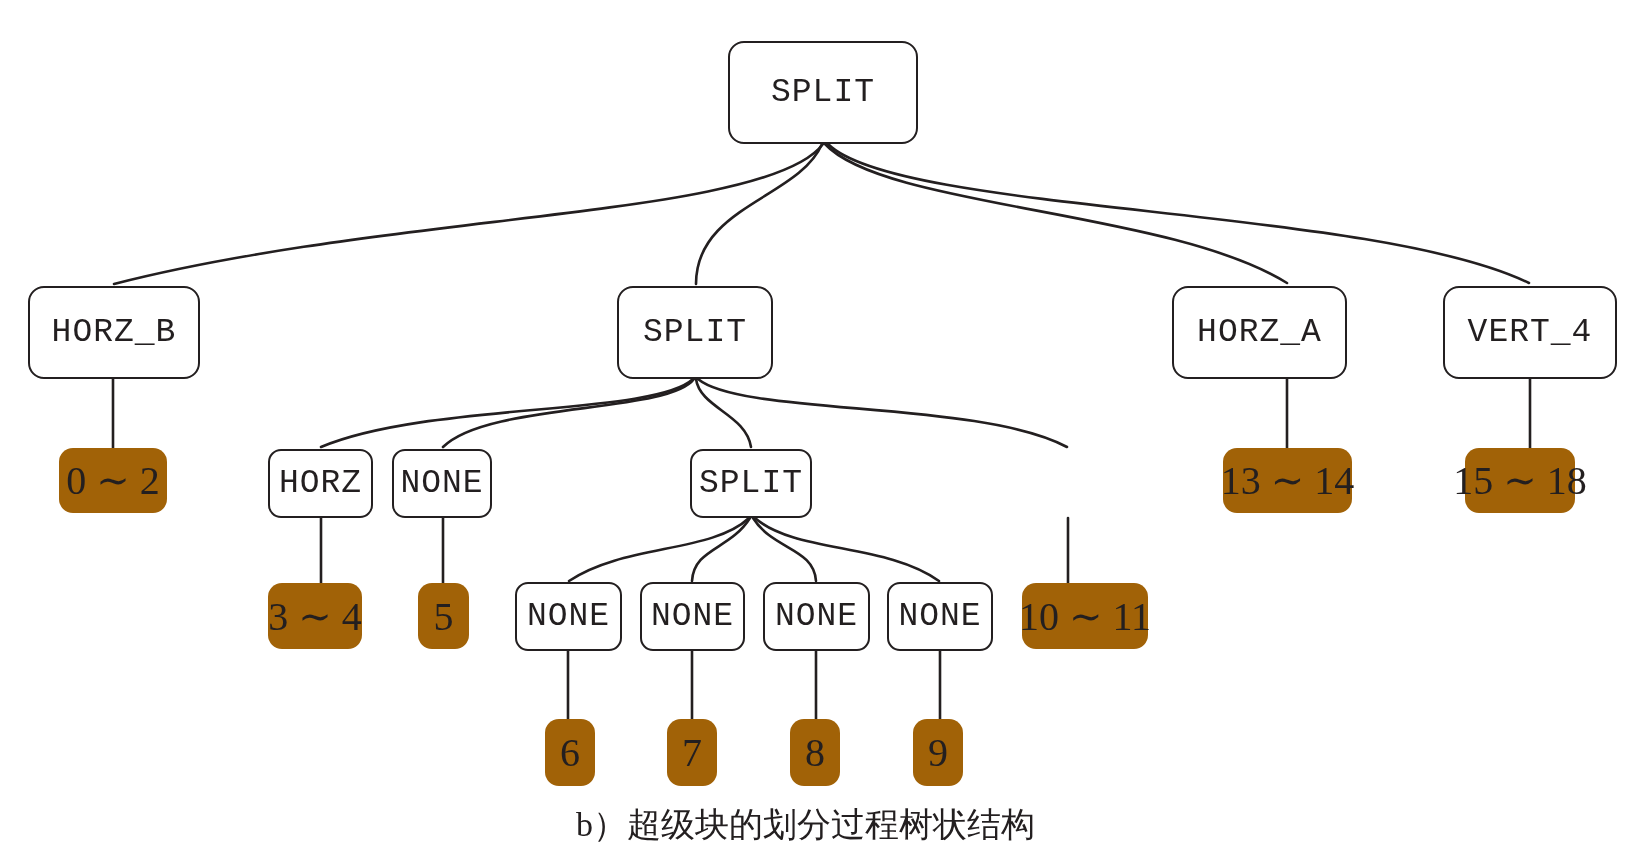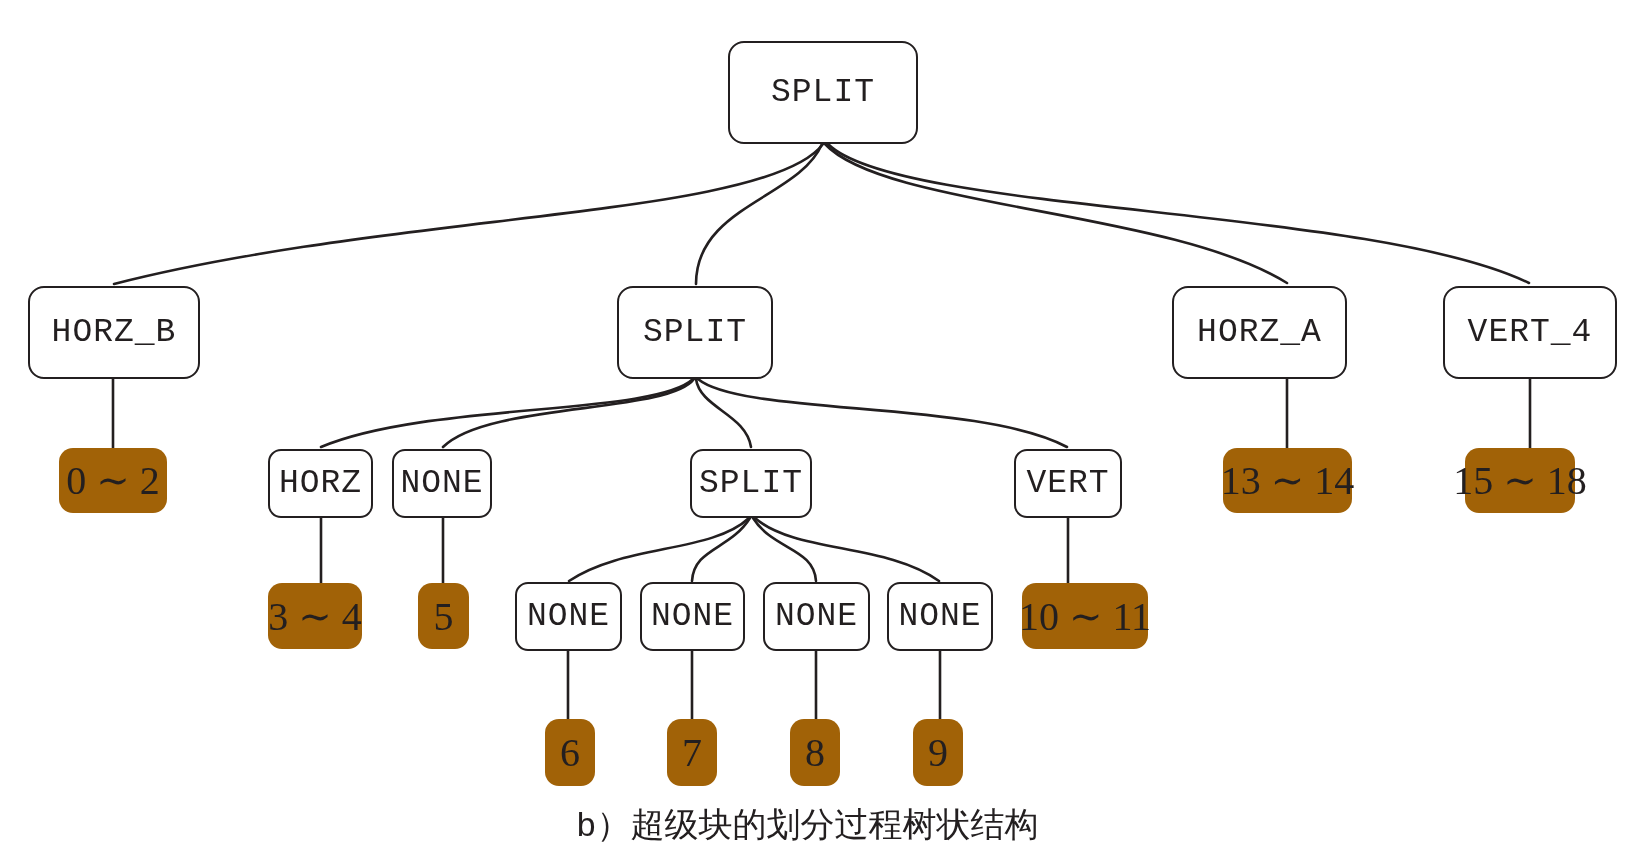--- a/index.html
+++ b/index.html
@@ -58,21 +58,21 @@
     justify-content: center;
     font-family: "Liberation Serif", "DejaVu Serif", serif;
     font-size: 40px;
     color: #231f20;
     white-space: nowrap;
   }
   .caption {
     position: absolute;
     left: 576px;
     top: 786px;
-    font-family: Liberation Mono, monospace;
+    font-family: Liberation Serif, serif;
     font-size: 34px;
     color: #231f20;
     white-space: nowrap;
   }
 </style>
 </head>
 <body>
 
 <div class="stage">
 
@@ -108,21 +108,20 @@
   <div class="node" style="left:728px;top:25px;width:190px;height:103px">SPLIT</div>
 
   <div class="node" style="left:28px;top:270px;width:172px;height:93px">HORZ_B</div>
   <div class="node" style="left:617px;top:270px;width:156px;height:93px">SPLIT</div>
   <div class="node" style="left:1172px;top:270px;width:175px;height:93px">HORZ_A</div>
   <div class="node" style="left:1443px;top:270px;width:174px;height:93px">VERT_4</div>
 
   <div class="node small" style="left:268px;top:433px;width:105px;height:69px">HORZ</div>
   <div class="node small" style="left:392px;top:433px;width:100px;height:69px">NONE</div>
   <div class="node small" style="left:690px;top:433px;width:122px;height:69px">SPLIT</div>
-  <div class="node small" style="left:1014px;top:433px;width:108px;height:69px">VERT</div>
 
   <div class="node small" style="left:515px;top:566px;width:107px;height:69px">NONE</div>
   <div class="node small" style="left:640px;top:566px;width:105px;height:69px">NONE</div>
   <div class="node small" style="left:763px;top:566px;width:107px;height:69px">NONE</div>
   <div class="node small" style="left:887px;top:566px;width:106px;height:69px">NONE</div>
 
   <div class="leaf" style="left:59px;top:432px;width:108px;height:65px">0 ∼ 2</div>
   <div class="leaf" style="left:1223px;top:432px;width:129px;height:65px">13 ∼ 14</div>
   <div class="leaf" style="left:1465px;top:432px;width:110px;height:65px">15 ∼ 18</div>
   <div class="leaf" style="left:268px;top:567px;width:94px;height:66px">3 ∼ 4</div>

